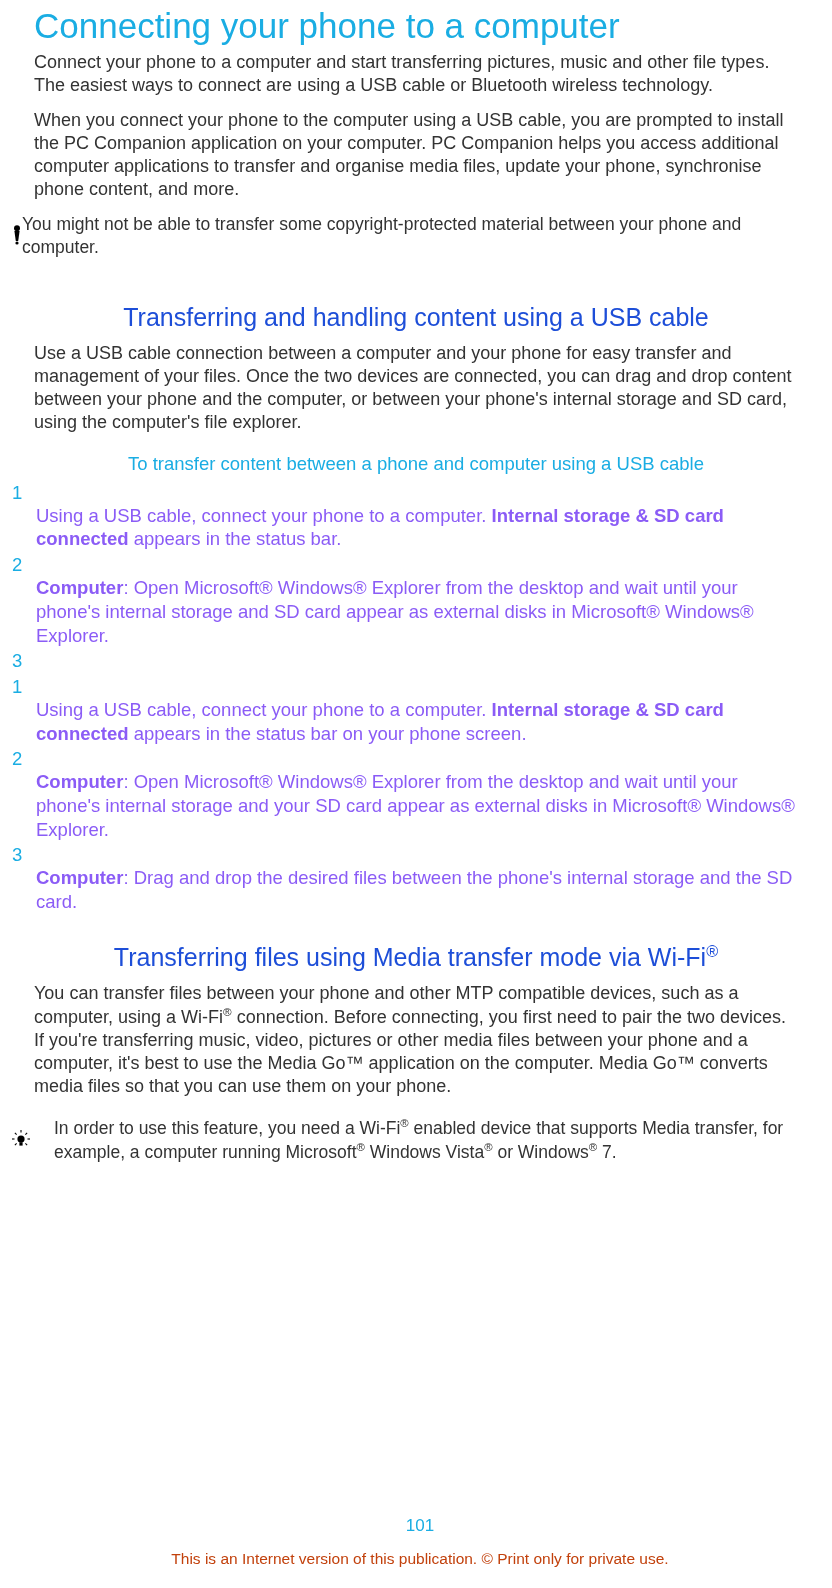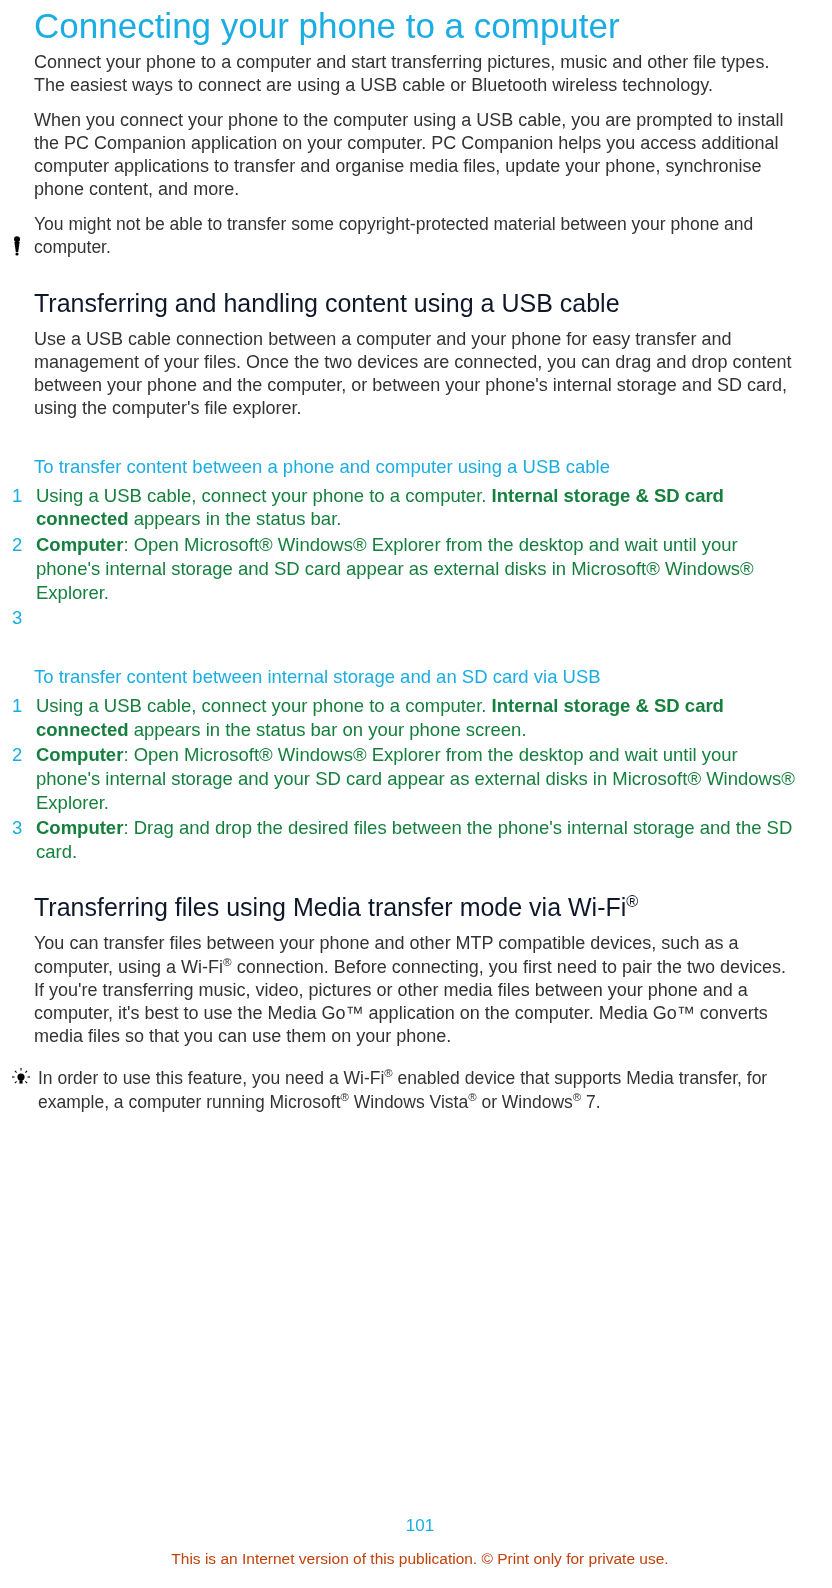--- a/index.html
+++ b/index.html
@@ -21,24 +21,23 @@
       margin-bottom: 5px;
     }
     .body-text {
       font-size: 18px;
       line-height: 1.28;
       margin-bottom: 12px;
       color: #333;
     }
     .note-row {
       display: flex;
-      align-items: flex-end;
-      gap: 12px;
+      align-items: center;
       margin-top: 6px;
-      margin-bottom: 30px;
+      margin-bottom: 44px;
       margin-left: -22px;
     }
     .note-icon {
       flex: 0 0 auto;
       width: 10px;
       font-size: 20px;
       line-height: 1;
       padding-top: 2px;
       text-align: center;
       font-weight: bold;
@@ -46,72 +45,75 @@
     .exclaim-icon svg { width: 8px; height: 20px; }
     .tip-icon svg { width: 18px; height: 18px; }
     .note-text {
       font-size: 17.5px;
       line-height: 1.3;
       color: #333;
     }
     h2 {
       font-size: 25px;
       font-weight: normal;
-      color: #0f172a;
+      color: #1d4ed8;
       margin-top: 28px;
       margin-bottom: 10px;
+      text-align: center;
     }
     .sup { font-size: 0.65em; vertical-align: super; }
     .task-title {
       color: #1aade3;
       font-size: 18.5px;
-      margin-top: 36px;
+      margin-top: 19px;
       margin-bottom: 6px;
+      text-align: center;
     }
     .step-row {
       display: flex;
       align-items: flex-start;
       gap: 14px;
       margin-bottom: 2px;
       margin-left: -22px;
     }
     .step-num {
       flex: 0 0 auto;
       width: 10px;
       color: #1aade3;
       font-size: 18.5px;
       line-height: 1.28;
       text-align: right;
     }
     .step-text {
       font-size: 18.5px;
       line-height: 1.28;
-      color: #15803d;
+      color: #8b5cf6;
+      margin-top: 23px;
     }
     .step-text b { font-weight: bold; }
     .footer {
       position: absolute;
       bottom: 20px;
       left: 8px;
       right: 0;
       text-align: center;
     }
     .page-num {
       color: #1aade3;
       font-size: 17px;
       margin-bottom: 14px;
     }
     .footer-text {
       font-size: 15.5px;
       color: #c2410c;
     }
     .tip-row {
       display: flex;
-      align-items: flex-start;
-      gap: 16px;
+      align-items: center;
+      gap: 32px;
       margin-top: 18px;
       margin-left: -22px;
     }
   </style>
 </head>
 <body>
 
 <div class="page">
 
   <h1>Connecting your phone to a computer</h1>
@@ -144,21 +146,20 @@
   <div class="step-row">
     <span class="step-num">2</span>
     <span class="step-text">
       <b>Computer</b><span>: Open Microsoft® Windows® Explorer from the desktop and wait until your phone's internal storage and SD card appear as external disks in Microsoft® Windows® Explorer.</span>
     </span>
   </div>
   <div class="step-row">
     <span class="step-num">3</span>
   </div>
 
-  <div class="task-title">To transfer content between internal storage and an SD card via USB</div>
 
   <div class="step-row">
     <span class="step-num">1</span>
     <span class="step-text">
       <span>Using a USB cable, connect your phone to a computer. </span><b>Internal storage &amp; SD card connected</b><span> appears in the status bar on your phone screen.</span>
     </span>
   </div>
   <div class="step-row">
     <span class="step-num">2</span>
     <span class="step-text">

